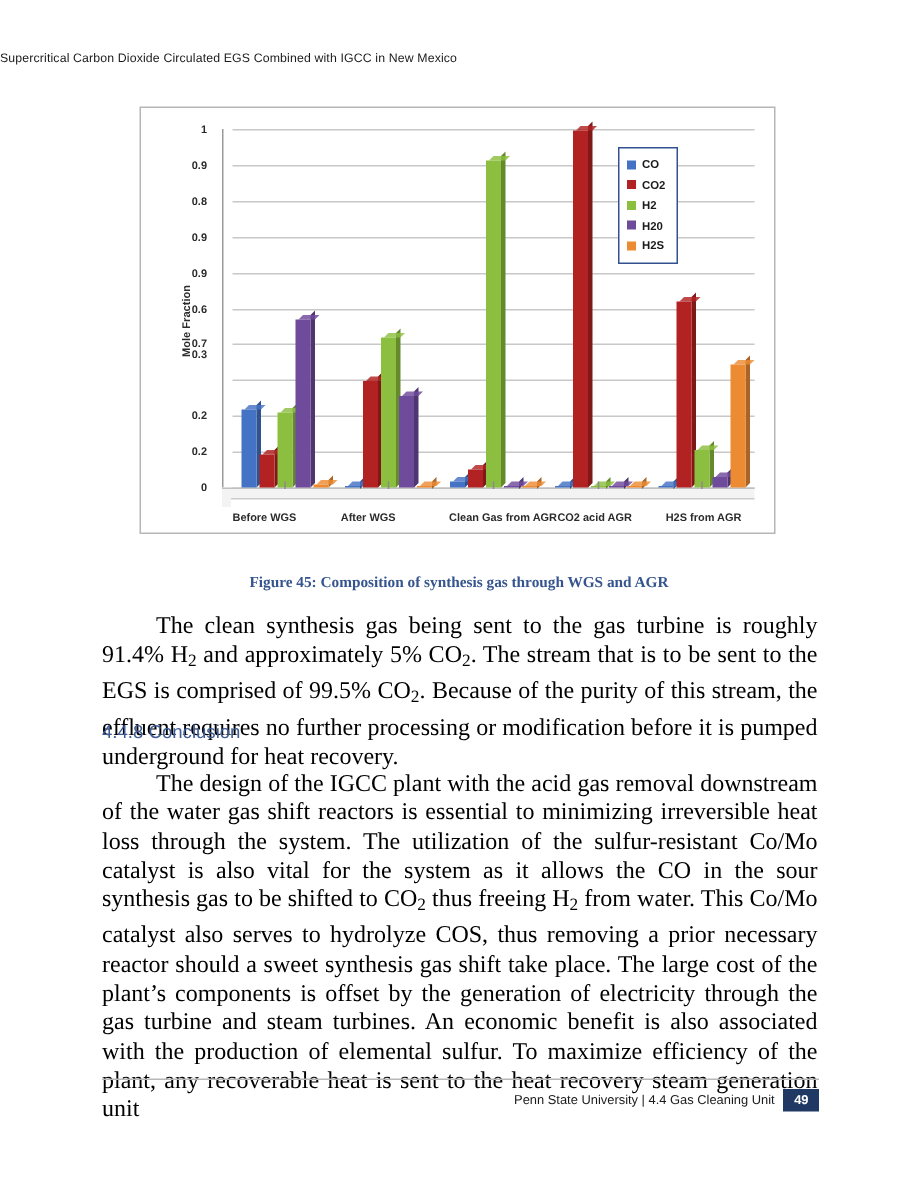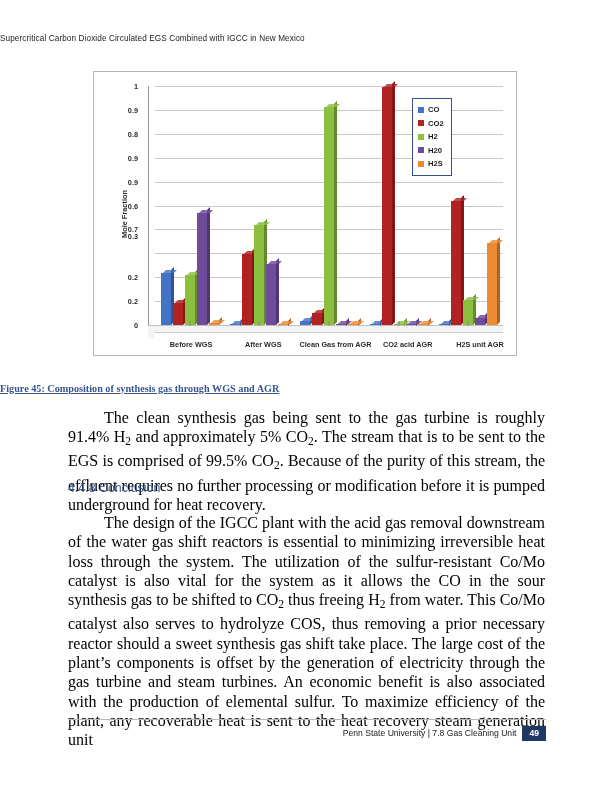--- a/index.html
+++ b/index.html
@@ -143,21 +143,20 @@
     left: 61px; right: 0;
     top: 268px;
     display: flex;
     font-family: "Liberation Sans", sans-serif;
     font-size: 7.3px;
     font-weight: bold;
     color: #2b2b2b;
   }
   .xlabels > div {
     flex: 1 1 0;
-    text-align: center;
     line-height: 10px;
   }
   .legend {
     position: absolute;
     left: 318px; top: 26px;
     border: 1.5px solid #33508f;
     background: #ffffff;
     padding: 4px 7px 4px 5px;
   }
   .legend-row {
@@ -171,25 +170,25 @@
     font-family: "Liberation Sans", sans-serif;
     font-size: 7.6px;
     font-weight: bold;
     color: #1a1a1a;
   }
 
   
   .caption {
     position: absolute;
     left: 0; top: 383px; width: 612px;
+    text-align: center;
     font-family: "Liberation Serif", serif;
     font-weight: bold;
     font-size: 10.2px;
     color: #36558f;
-    text-decoration: underline;
   }
 
   
   .body-block {
     position: absolute;
     left: 68px;
     width: 477px;
     font-family: "Liberation Serif", serif;
     font-size: 16px;
     line-height: 19.3px;
@@ -425,21 +424,21 @@
             </div>
             <div class="xtick"></div>
           </div>
         </div>
     </div>
     <div class="xlabels" id="xlabels">
         <div>Before WGS</div>
         <div>After WGS</div>
         <div>Clean Gas from AGR</div>
         <div>CO2 acid AGR</div>
-        <div>H2S unit AGR</div>
+        <div>H2S from AGR</div>
       </div>
     <div class="legend" id="legend">
         <div class="legend-row">
           <span class="swatch" style="background: rgb(68, 114, 196);"></span>
           <span class="legend-label">CO</span>
         </div>
         <div class="legend-row">
           <span class="swatch" style="background: rgb(178, 34, 34);"></span>
           <span class="legend-label">CO2</span>
         </div>
@@ -466,15 +465,15 @@
 </div>
 
 <div class="section-heading">4.4.8 Conclusion</div>
 
 <div class="body-block" id="para2">
   <span class="indent"></span><span>The design of the IGCC plant with the acid gas removal downstream of the water gas shift reactors is essential to minimizing irreversible heat loss through the system.  The utilization of the sulfur-resistant Co/Mo catalyst is also vital for the system as it allows the CO in the sour synthesis gas to be shifted to CO</span><sub>2</sub><span> thus freeing H</span><sub>2</sub><span> from water.  This Co/Mo catalyst also serves to hydrolyze COS, thus removing a prior necessary reactor should a sweet synthesis gas shift take place.  The large cost of the plant’s components is offset by the generation of electricity through the gas turbine and steam turbines.  An economic benefit is also associated with the production of elemental sulfur. To maximize efficiency of the plant, any recoverable heat is sent to the heat recovery steam generation unit</span>
 </div>
 
 <div class="footer-rule"></div>
 <div class="footer">
-  <span class="footer-text">Penn State University | 7.8 Gas Cleaning Unit</span>
+  <span class="footer-text">Penn State University | 4.4 Gas Cleaning Unit</span>
   <span class="page-badge">49</span>
 </div>
 
 </body></html>

